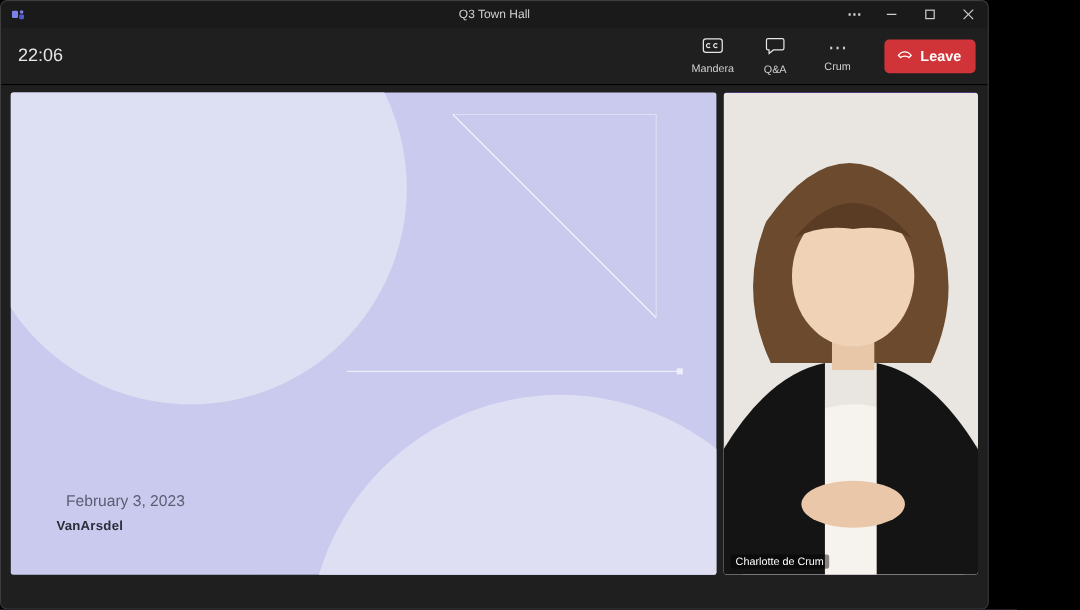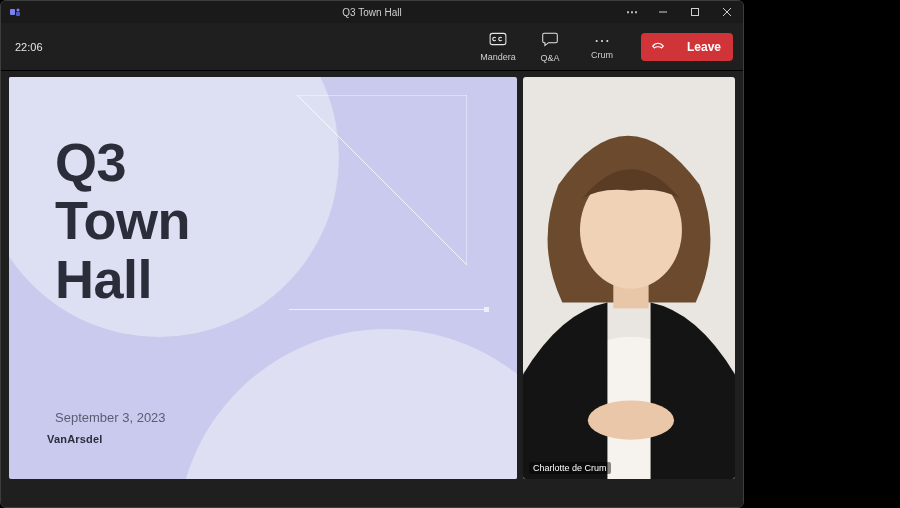--- a/index.html
+++ b/index.html
@@ -1,46 +1,46 @@
 <!DOCTYPE html>
 <html><head>
 <meta charset="utf-8">
 <style>
   * { box-sizing: border-box; margin: 0; padding: 0; }
   html, body { width: 900px; height: 508px; overflow: hidden; font-family: "Segoe UI", Arial, sans-serif; background: #000; }
   .app {
-    width: 744px; height: 508px; background: #1f1f1f; display: flex; flex-direction: column;
+    width: 824px; height: 508px; background: #1f1f1f; display: flex; flex-direction: column;
     border: 1px solid #3d3d3d; border-radius: 6px; overflow: hidden; position: relative;
   }
   
   .titlebar {
     height: 22px; background: #1a1a1a; display: flex; align-items: center; position: relative;
     color: #cfcfcf; font-size: 10px;
   }
   .titlebar .left { display:flex; align-items:center; gap:6px; padding-left:8px;}
   .titlebar .center { position:absolute; left:0; right:0; text-align:center; pointer-events:none; font-size:10px; color:#d0d0d0;}
   .titlebar .right { margin-left:auto; display:flex; align-items:center; }
   .win-btn { width:32px; height:22px; display:flex; align-items:center; justify-content:center; color:#cfcfcf; font-size:11px; }
   .win-btn svg { stroke:#cfcfcf; }
   .app-icon svg { display:block; }
   .dots3 { letter-spacing:1px; font-weight:bold; font-size:12px; color:#cfcfcf; padding:0 8px;}
 
   
   .toolbar {
     height: 48px; background:#1f1f1f; display:flex; align-items:center; padding:0 10px 0 14px; gap:10px;
     border-bottom:1px solid #000;
   }
-  .timer { color:#e6e6e6; font-size:11px; }
+  .timer { color:#e6e6e6; font-size:15px; }
   .toolbar-spacer { flex:1; }
   .tool-item { display:flex; flex-direction:column; align-items:center; justify-content:center; color:#d0d0d0; width:42px; gap:2px; cursor:pointer;}
   .tool-item .lbl { font-size:9px; color:#cfcfcf; }
   .tool-item svg { stroke:#e6e6e6; }
   .leave-btn {
     background:#d13438; color:#fff; border:none; border-radius:4px; height:28px; padding:0 12px 0 10px;
-    display:flex; align-items:center; gap:22px; font-size:12px; font-weight:600; cursor:pointer; margin-left:8px;
+    display:flex; align-items:center; gap:6px; font-size:12px; font-weight:600; cursor:pointer; margin-left:8px;
   }
   .leave-btn svg { stroke:#fff; }
 
   
   .stage { flex:1; display:flex; background:#1f1f1f; padding:6px 8px 28px 8px; gap:6px; }
   .slide-wrap { flex:1; display:flex; align-items:center; justify-content:center; }
   .slide {
     width:100%; height:100%; background:#c9caed; position:relative; overflow:hidden;
     border-radius:2px;
   }
@@ -166,24 +166,21 @@
     <div class="slide-wrap">
       <div class="slide">
         <div class="circle1"></div>
         <div class="circle2"></div>
         <div class="tri">
           <svg width="170" height="170" viewBox="0 0 170 170">
             <polygon points="0,0 170,0 170,170" fill="none" stroke="#ffffff" stroke-width="1" opacity="0.8"></polygon>
           </svg>
         </div>
         <div class="hline"></div>
-        <div class="slide-title">Q3
-Town
-Hall</div>
-        <div class="slide-date">September 3, 2023</div>
+        <div class="slide-date">February 3, 2023</div>
         <div class="slide-brand">VanArsdel</div>
       </div>
     </div>
 
     <div class="video-col">
 
       <div class="tile">
         <div class="portrait">
           <svg viewBox="0 0 212 205" preserveAspectRatio="xMidYMid slice">
             <rect width="212" height="205" fill="#e9e6e1"></rect>

